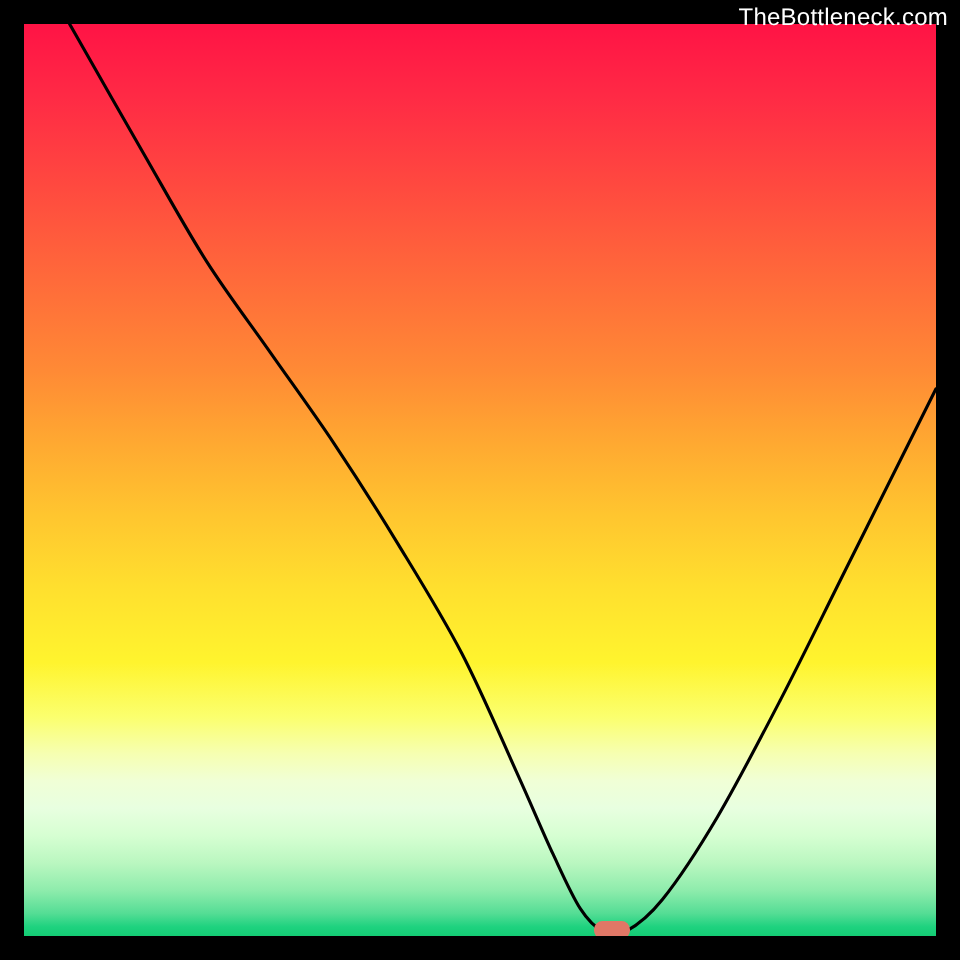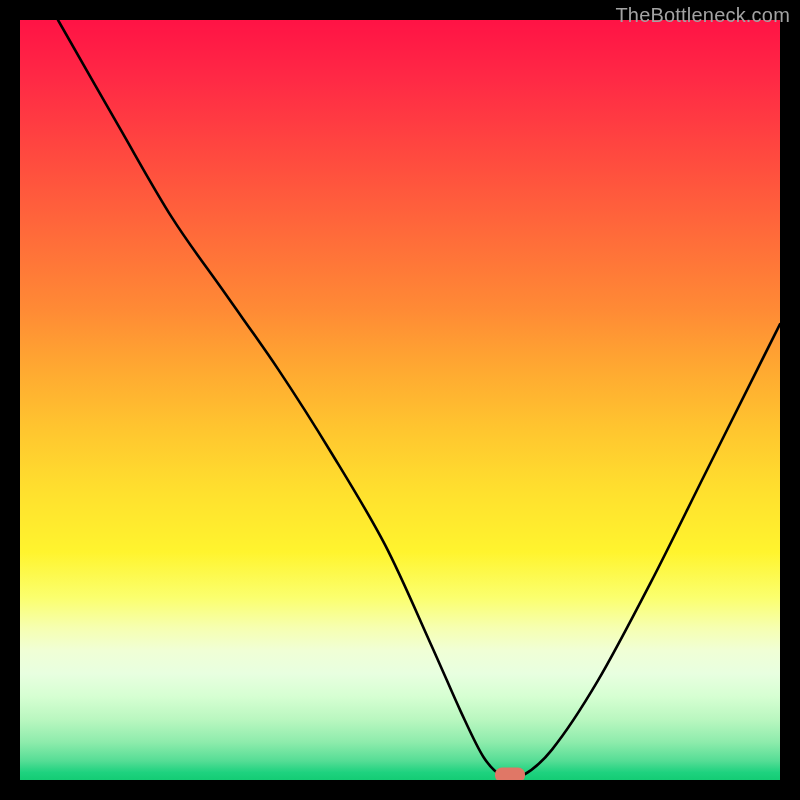--- a/index.html
+++ b/index.html
@@ -14,21 +14,21 @@
   .frame {
     position: relative;
     width: 800px;
     height: 800px;
     background: #000;
   }
   .watermark {
     position: absolute;
     top: 4px;
     right: 10px;
-    color: #a3a3a3;
+    color: #ffffff;
     font-size: 20px;
     font-weight: 500;
     letter-spacing: 0.2px;
     z-index: 50;
   }
   .plot-outer {
     position: absolute;
     left: 20px;
     top: 20px;
     width: 760px;

